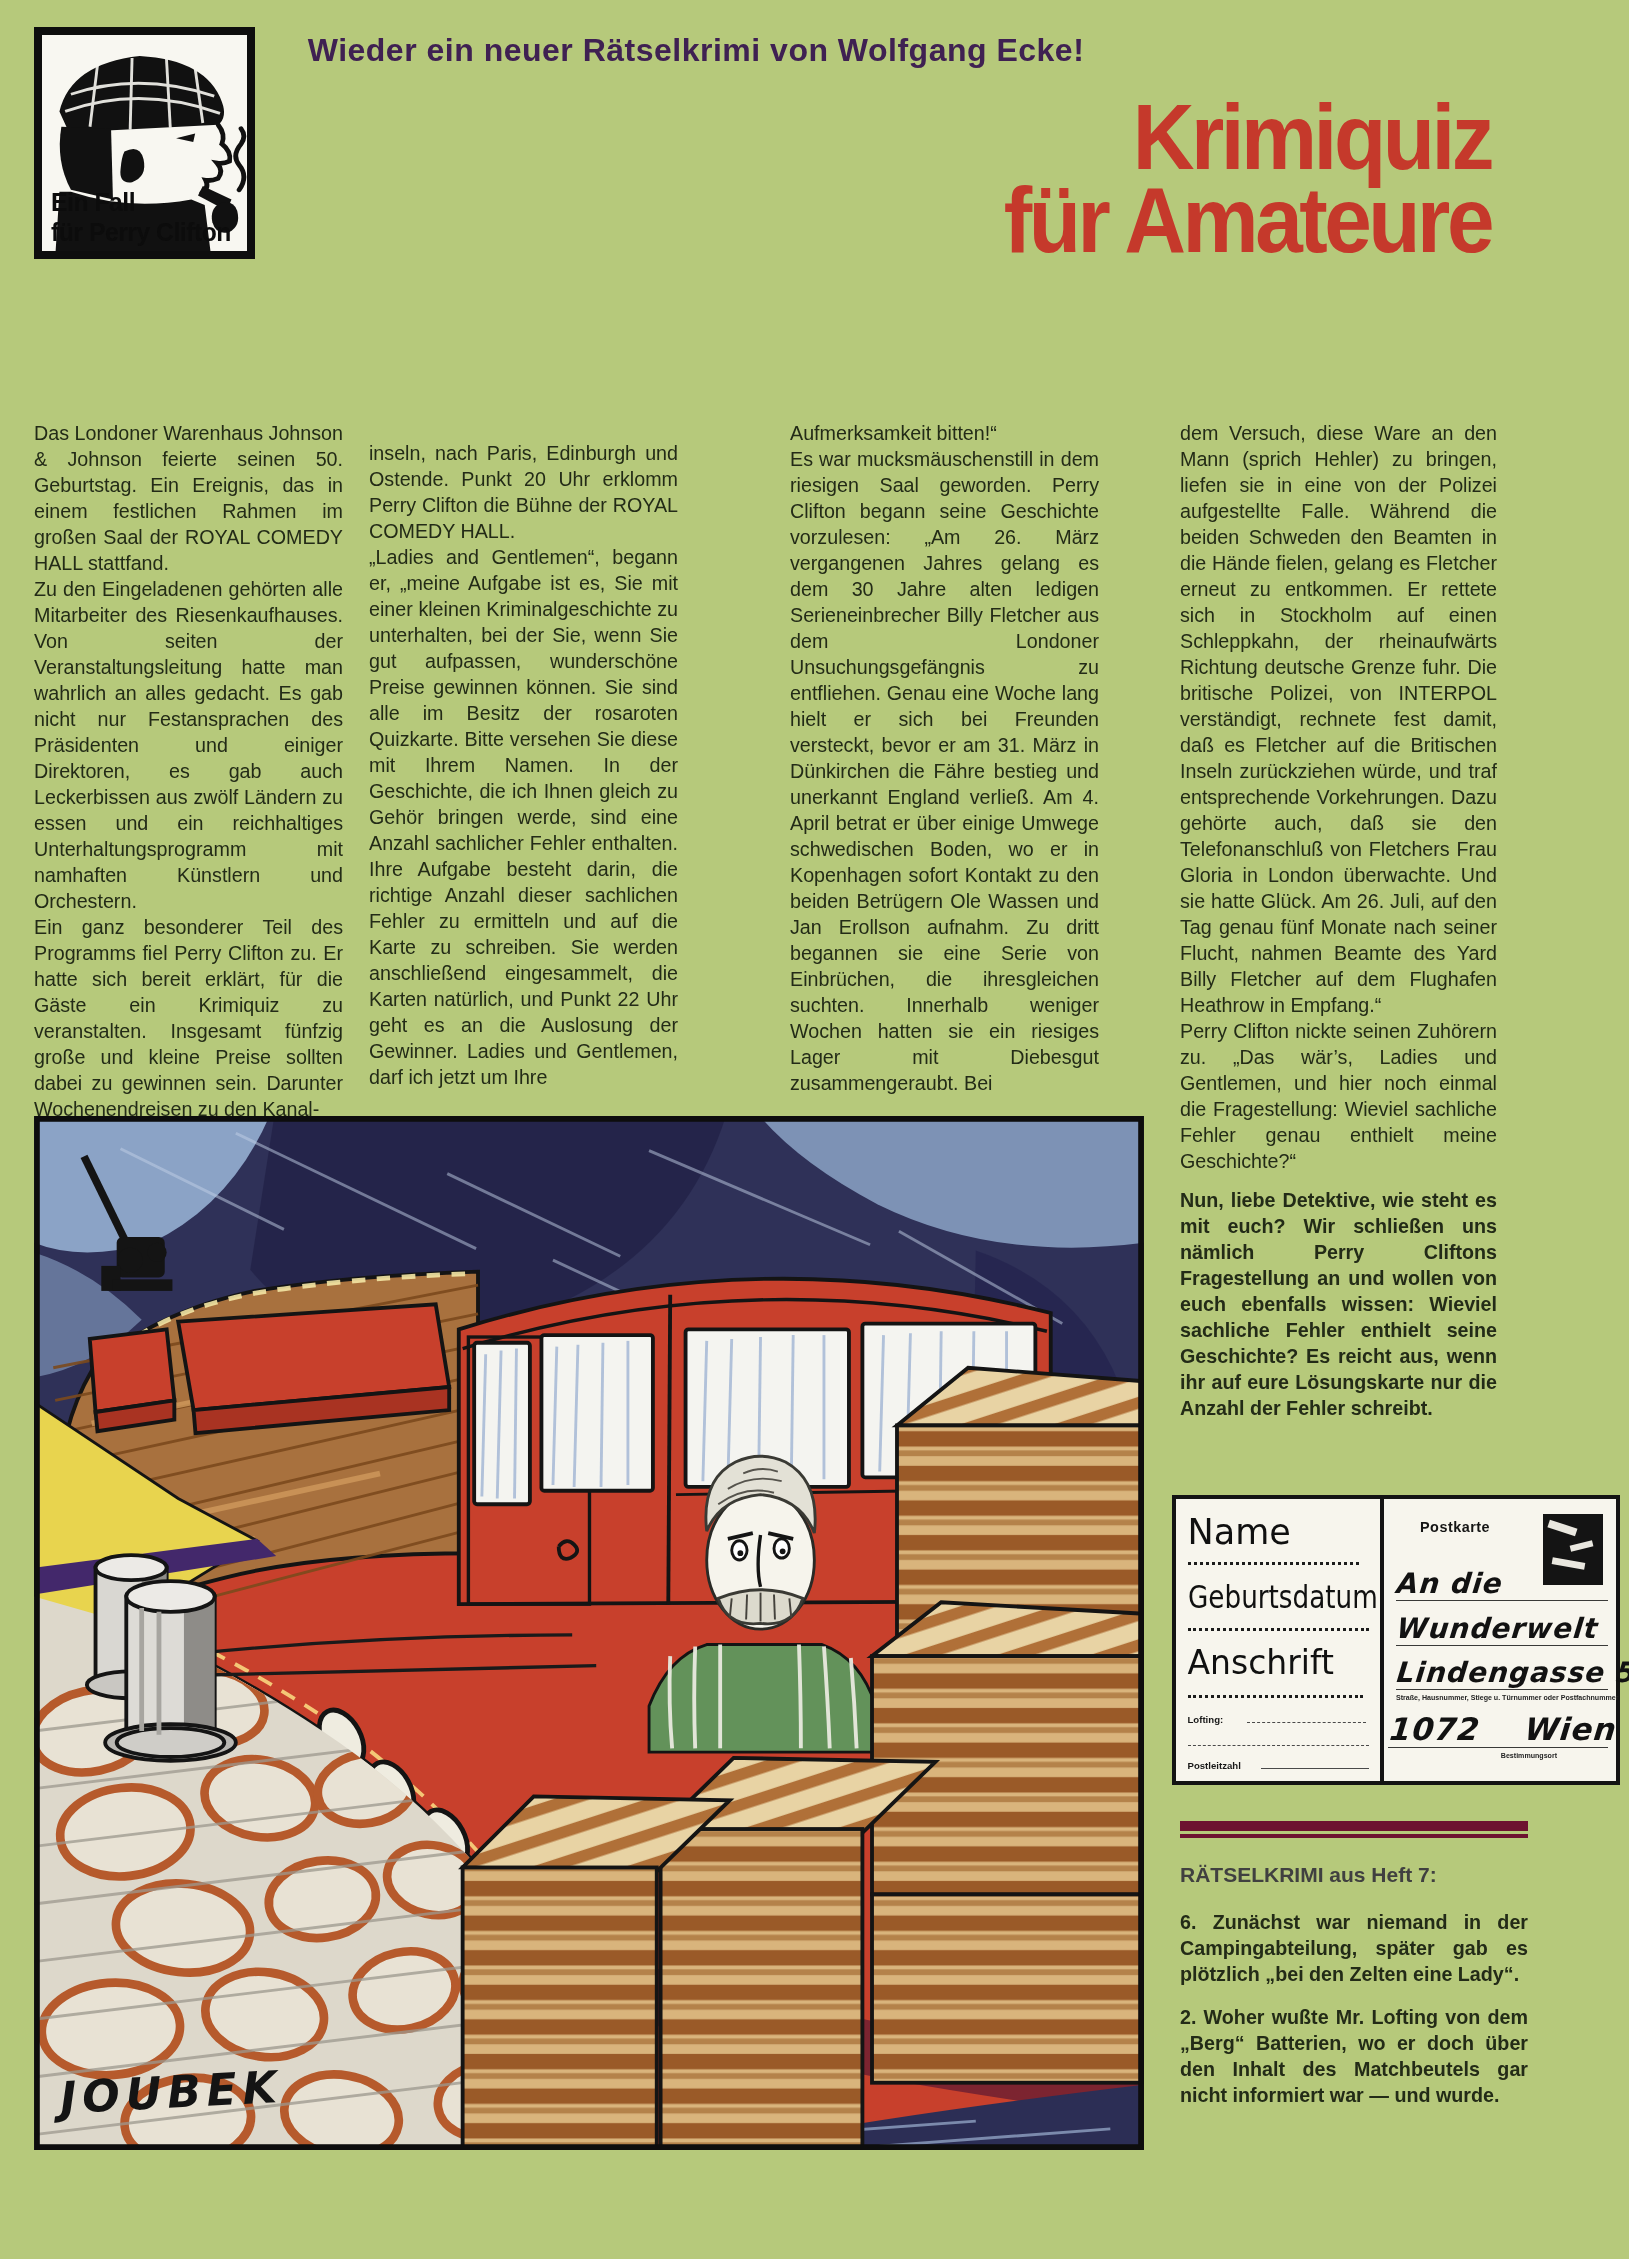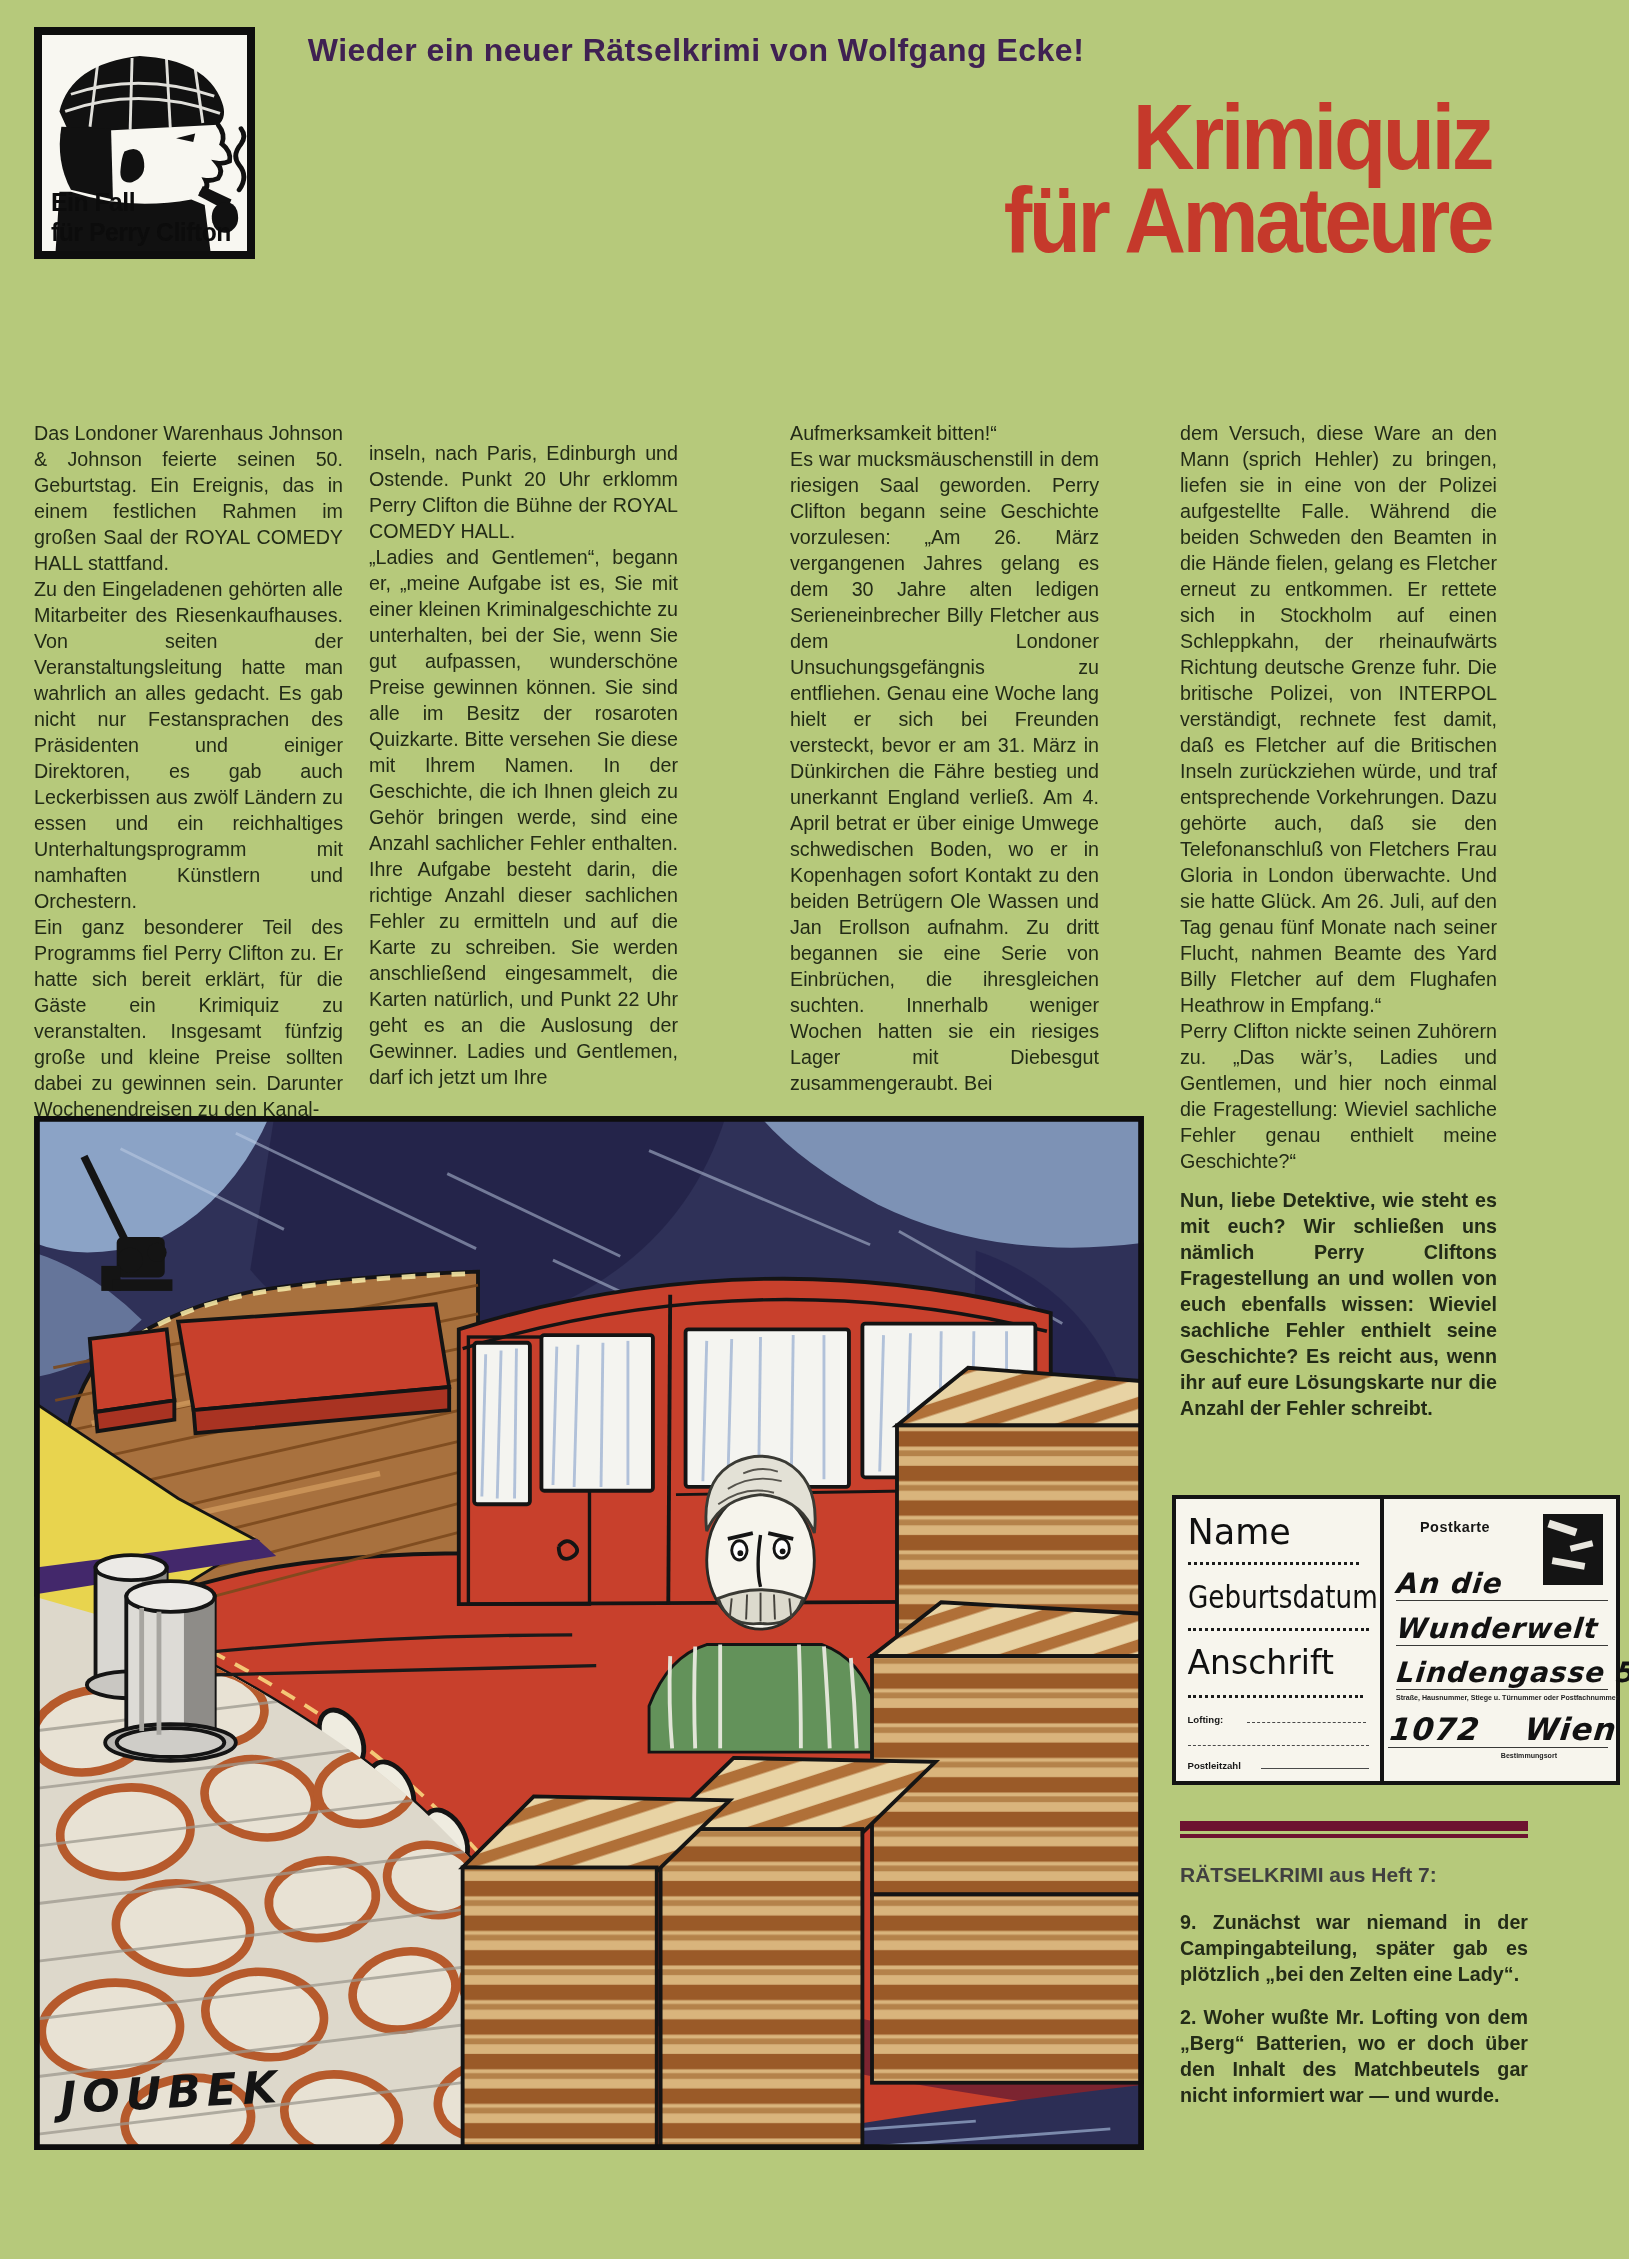--- a/index.html
+++ b/index.html
@@ -420,18 +420,18 @@
         </div>
       <div class="micro2" style="top:252px; left:92px; text-align:center; width:115px;">Bestimmungsort</div>
     </div>
   </div>
 
   <div class="abs rule-top"></div>
   <div class="abs rule-bot"></div>
 
   <div class="abs solutions">
     <h3>RÄTSELKRIMI aus Heft 7:</h3>
-    <p>9. Zunächst war niemand in der Campingabteilung, später gab es plötzlich „bei den Zelten eine Lady“.</p>
+    <p>6. Zunächst war niemand in der Campingabteilung, später gab es plötzlich „bei den Zelten eine Lady“.</p>
     <p>2. Woher wußte Mr. Lofting von dem „Berg“ Batterien, wo er doch über den Inhalt des Matchbeutels gar nicht informiert war — und wurde.</p>
   </div>
 
 </div>
 
 
 </body></html>

